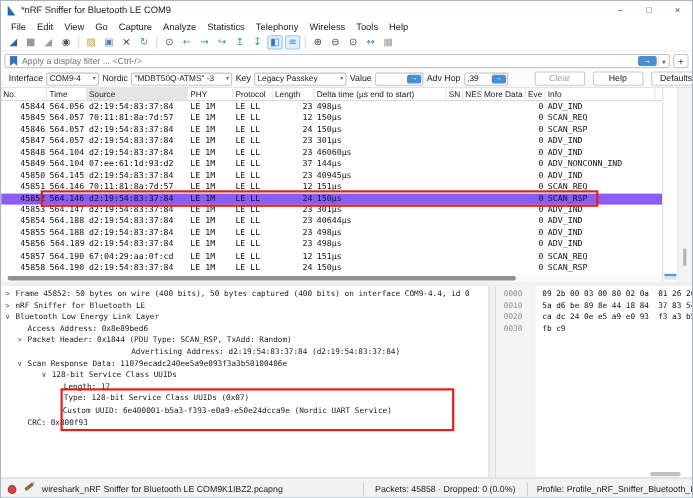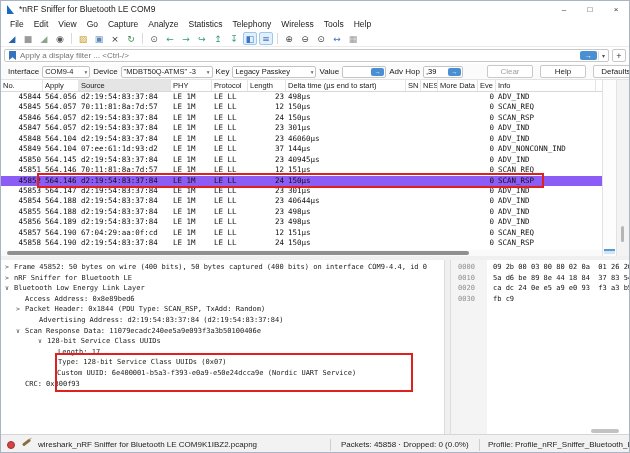--- a/index.html
+++ b/index.html
@@ -147,21 +147,21 @@
   </div>
   <div class="plus-btn">+</div>
 </div>
 
 <div class="ifacebar">
     <span class="if-label">Interface</span>
     <div class="combo" style="width: 48px;">
       <span>COM9-4</span>
       <span class="car">▾</span>
     </div>
-    <span class="if-label">Device</span>
+    <span class="if-label">Nordic</span>
     <div class="combo" style="width: 92px;">
       <span>"MDBT50Q-ATMS" -3</span>
       <span class="car">▾</span>
     </div>
     <span class="if-label">Key</span>
     <div class="combo" style="width: 84px;">
       <span>Legacy Passkey</span>
       <span class="car">▾</span>
     </div>
     <span class="if-label">Value</span>
@@ -176,21 +176,21 @@
     </div>
     <div class="if-spacer"></div>
     <div class="if-btn disabled">Clear</div>
     <div class="if-btn">Help</div>
     <div class="if-btn">Defaults</div>
     <div class="if-btn">Log</div>
   </div>
 
 <div class="list-header">
     <div class="hcell" style="width: 42px;">No.</div>
-    <div class="hcell" style="width: 36px;">Apply</div>
+    <div class="hcell" style="width: 36px;">Time</div>
     <div class="hcell hl" style="width: 92px;">Source</div>
     <div class="hcell" style="width: 41px;">PHY</div>
     <div class="hcell" style="width: 36px;">Protocol</div>
     <div class="hcell" style="width: 38px;">Length</div>
     <div class="hcell" style="width: 120px;">Delta time (µs end to start)</div>
     <div class="hcell" style="width: 15px;">SN</div>
     <div class="hcell" style="width: 17px;">NESN</div>
     <div class="hcell" style="width: 40px;">More Data</div>
     <div class="hcell" style="width: 18px;">Eve</div>
     <div class="hcell" style="width: 100px;">Info</div>
@@ -359,21 +359,21 @@
       <div class="pcell r" style="width: 38px;">23</div>
       <div class="pcell" style="width: 120px;">498µs</div>
       <div class="pcell" style="width: 15px;"></div>
       <div class="pcell" style="width: 17px;"></div>
       <div class="pcell" style="width: 40px;"></div>
       <div class="pcell r" style="width: 18px;">0</div>
       <div class="pcell" style="width: 100px;">ADV_IND</div>
     </div>
     <div class="prow">
       <div class="pcell r" style="width: 42px;">45856</div>
-      <div class="pcell" style="width: 36px;">564.189</div>
+      <div class="pcell" style="width: 36px; text-align: right;">564.189</div>
       <div class="pcell" style="width: 92px;">d2:19:54:83:37:84</div>
       <div class="pcell" style="width: 41px;">LE 1M</div>
       <div class="pcell" style="width: 36px;">LE LL</div>
       <div class="pcell r" style="width: 38px;">23</div>
       <div class="pcell" style="width: 120px;">498µs</div>
       <div class="pcell" style="width: 15px;"></div>
       <div class="pcell" style="width: 17px;"></div>
       <div class="pcell" style="width: 40px;"></div>
       <div class="pcell r" style="width: 18px;">0</div>
       <div class="pcell" style="width: 100px;">ADV_IND</div>
@@ -416,21 +416,21 @@
 <div class="side-strip"></div>
 <div class="side-dash"></div>
 <div class="splitter"></div>
 
 <div class="details">
     <div class="dline" style="padding-left: 4px;"><span class="arr">&gt;</span><span>Frame 45852: 50 bytes on wire (400 bits), 50 bytes captured (400 bits) on interface COM9-4.4, id 0</span></div>
     <div class="dline" style="padding-left: 4px;"><span class="arr">&gt;</span><span>nRF Sniffer for Bluetooth LE</span></div>
     <div class="dline" style="padding-left: 4px;"><span class="arr">∨</span><span>Bluetooth Low Energy Link Layer</span></div>
     <div class="dline" style="padding-left: 15px;"><span class="arr"> </span><span>Access Address: 0x8e89bed6</span></div>
     <div class="dline" style="padding-left: 15px;"><span class="arr">&gt;</span><span>Packet Header: 0x1844 (PDU Type: SCAN_RSP, TxAdd: Random)</span></div>
-    <div class="dline" style="padding-left: 29px;"><span class="arr"> </span><span>Advertising Address: d2:19:54:83:37:84 (d2:19:54:83:37:84)</span></div>
+    <div class="dline" style="padding-left: 29px; text-align: center;"><span class="arr"> </span><span>Advertising Address: d2:19:54:83:37:84 (d2:19:54:83:37:84)</span></div>
     <div class="dline" style="padding-left: 15px;"><span class="arr">∨</span><span>Scan Response Data: 11079ecadc240ee5a9e093f3a3b50100406e</span></div>
     <div class="dline" style="padding-left: 37px;"><span class="arr">∨</span><span>128-bit Service Class UUIDs</span></div>
     <div class="dline" style="padding-left: 48px;"><span class="arr"> </span><span>Length: 17</span></div>
     <div class="dline" style="padding-left: 48px;"><span class="arr"> </span><span>Type: 128-bit Service Class UUIDs (0x07)</span></div>
     <div class="dline" style="padding-left: 47px;"><span class="arr"> </span><span>Custom UUID: 6e400001-b5a3-f393-e0a9-e50e24dcca9e (Nordic UART Service)</span></div>
     <div class="dline" style="padding-left: 15px;"><span class="arr"> </span><span>CRC: 0x800f93</span></div>
   </div>
 <div class="divider"></div>
 
 <div class="hexgutter"></div>

